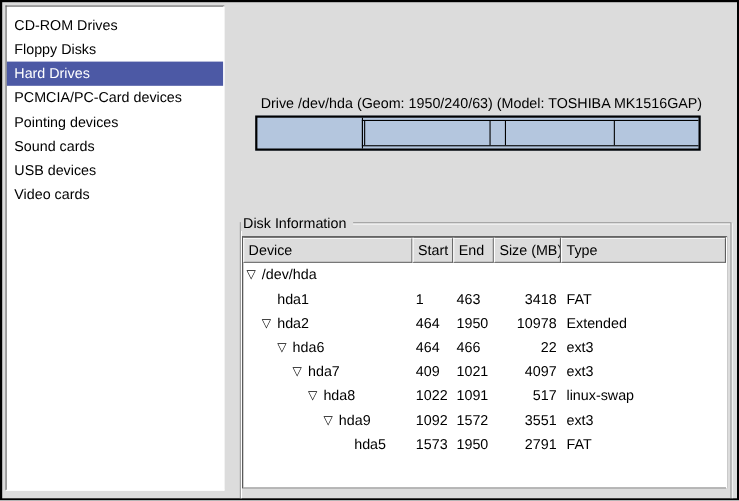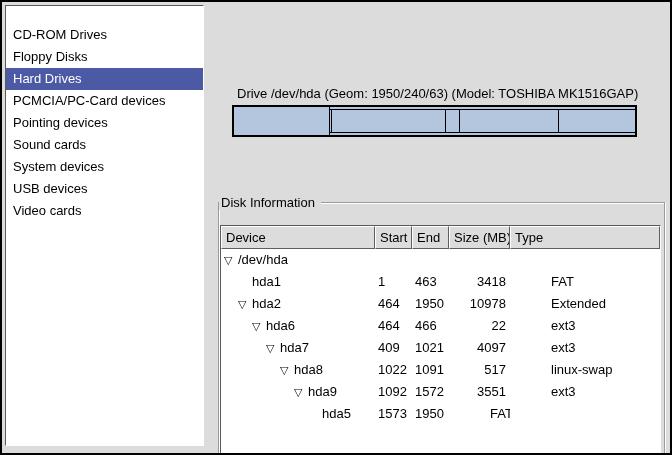--- a/index.html
+++ b/index.html
@@ -12,21 +12,21 @@
   html,body{margin:0;padding:0;background:#fff;}
   .window{
     position:relative;width:672px;height:455px;box-sizing:border-box;
     background:var(--bg);border:2px solid #000;overflow:hidden;
     font-family:"Liberation Sans",sans-serif;font-size:13px;color:#000;
   }
   
   .sidebar{
     position:absolute;left:3px;top:3px;width:199px;height:441px;box-sizing:border-box;
     background:#fff;border:1px solid;border-color:var(--dark) #fff #fff var(--dark);
-    padding-top:18px;overflow:hidden;
+    padding-top:6px;overflow:hidden;
   }
   .side-item{height:22px;line-height:22px;padding-left:7px;white-space:nowrap;overflow:hidden;cursor:default;}
   .side-item.selected{background:var(--sel);color:#ffffff;}
   
   .drive-label{position:absolute;left:235px;top:84px;line-height:15px;white-space:nowrap;}
   .drivebar{
     position:absolute;left:230px;top:103px;width:405px;height:32px;box-sizing:border-box;
     background:var(--fill);border:2px solid #000;
   }
   .pdiv{position:absolute;top:0;bottom:0;width:1px;background:#000;}
@@ -40,52 +40,51 @@
     position:absolute;left:216px;top:200px;width:447px;height:304px;box-sizing:border-box;
     border:1px solid var(--mid);
     box-shadow:1px 1px 0 #fff, inset 1px 1px 0 #fff;
   }
   .frame-label{
     position:absolute;left:0;top:-7px;background:var(--bg);
     padding:0 6px 0 2px;line-height:14px;white-space:nowrap;
   }
   
   .dtable{
-    position:absolute;left:1px;top:22px;width:441px;height:229px;box-sizing:border-box;
+    position:absolute;left:1px;top:12px;width:441px;height:229px;box-sizing:border-box;
     background:#000000;border:1px solid;border-color:var(--dark) #fff #fff var(--dark);
     overflow:hidden;
   }
   .thead{display:grid;grid-template-columns:154px 37px 37px 61px 1fr;height:23px;}
   .th{
     box-sizing:border-box;background:var(--bg);
     border:1px solid;border-color:#fff #5e5e5e #5e5e5e #fff;
     padding-left:4px;line-height:21px;white-space:nowrap;overflow:hidden;cursor:default;
   }
   .tbody{position:absolute;left:0;right:0;top:23px;bottom:0;background:#fff;}
   .trow{display:grid;grid-template-columns:154px 37px 37px 61px 1fr;height:22px;line-height:22px;}
   .cell{white-space:nowrap;overflow:hidden;}
   .c-dev{display:flex;align-items:center;}
   .expander{flex:0 0 14px;width:14px;text-align:left;font-size:11px;line-height:22px;cursor:default;}
   .c-start,.c-end{padding-left:3px;}
   .c-size{text-align:right;padding-right:4px;}
-  .c-type{padding-left:5px;margin-left:36px;}
+  .c-type{padding-left:5px;}
 </style>
 </head>
 <body>
 
 <div class="window">
 
   <div class="sidebar">
       <div class="side-item">CD-ROM Drives</div>
       <div class="side-item">Floppy Disks</div>
       <div class="side-item selected">Hard Drives</div>
       <div class="side-item">PCMCIA/PC-Card devices</div>
       <div class="side-item">Pointing devices</div>
       <div class="side-item">Sound cards</div>
-      <div class="side-item">System devices</div>
       <div class="side-item">USB devices</div>
       <div class="side-item">Video cards</div>
     </div>
 
   <div class="drive-label">Drive /dev/hda (Geom: 1950/240/63) (Model: TOSHIBA MK1516GAP)</div>
 
   <div class="drivebar">
       <div class="pdiv" style="left: 23.7436%;"></div>
       <div class="extbox" style="left: 23.7436%;">
         <div class="ldiv" style="left: 0.201748%;"></div>
@@ -177,19 +176,20 @@
             <div class="cell c-size">3551</div>
             <div class="cell c-type">ext3</div>
           </div>
           <div class="trow">
             <div class="cell c-dev" style="padding-left: 87px; align-items: flex-end;">
               <span class="expander"></span>
               <span>hda5</span>
             </div>
             <div class="cell c-start">1573</div>
             <div class="cell c-end">1950</div>
+            <div class="cell c-size">2791</div>
             <div class="cell c-type">FAT</div>
           </div>
         </div>
     </div>
   </div>
 
 </div>
 
 </body></html>

